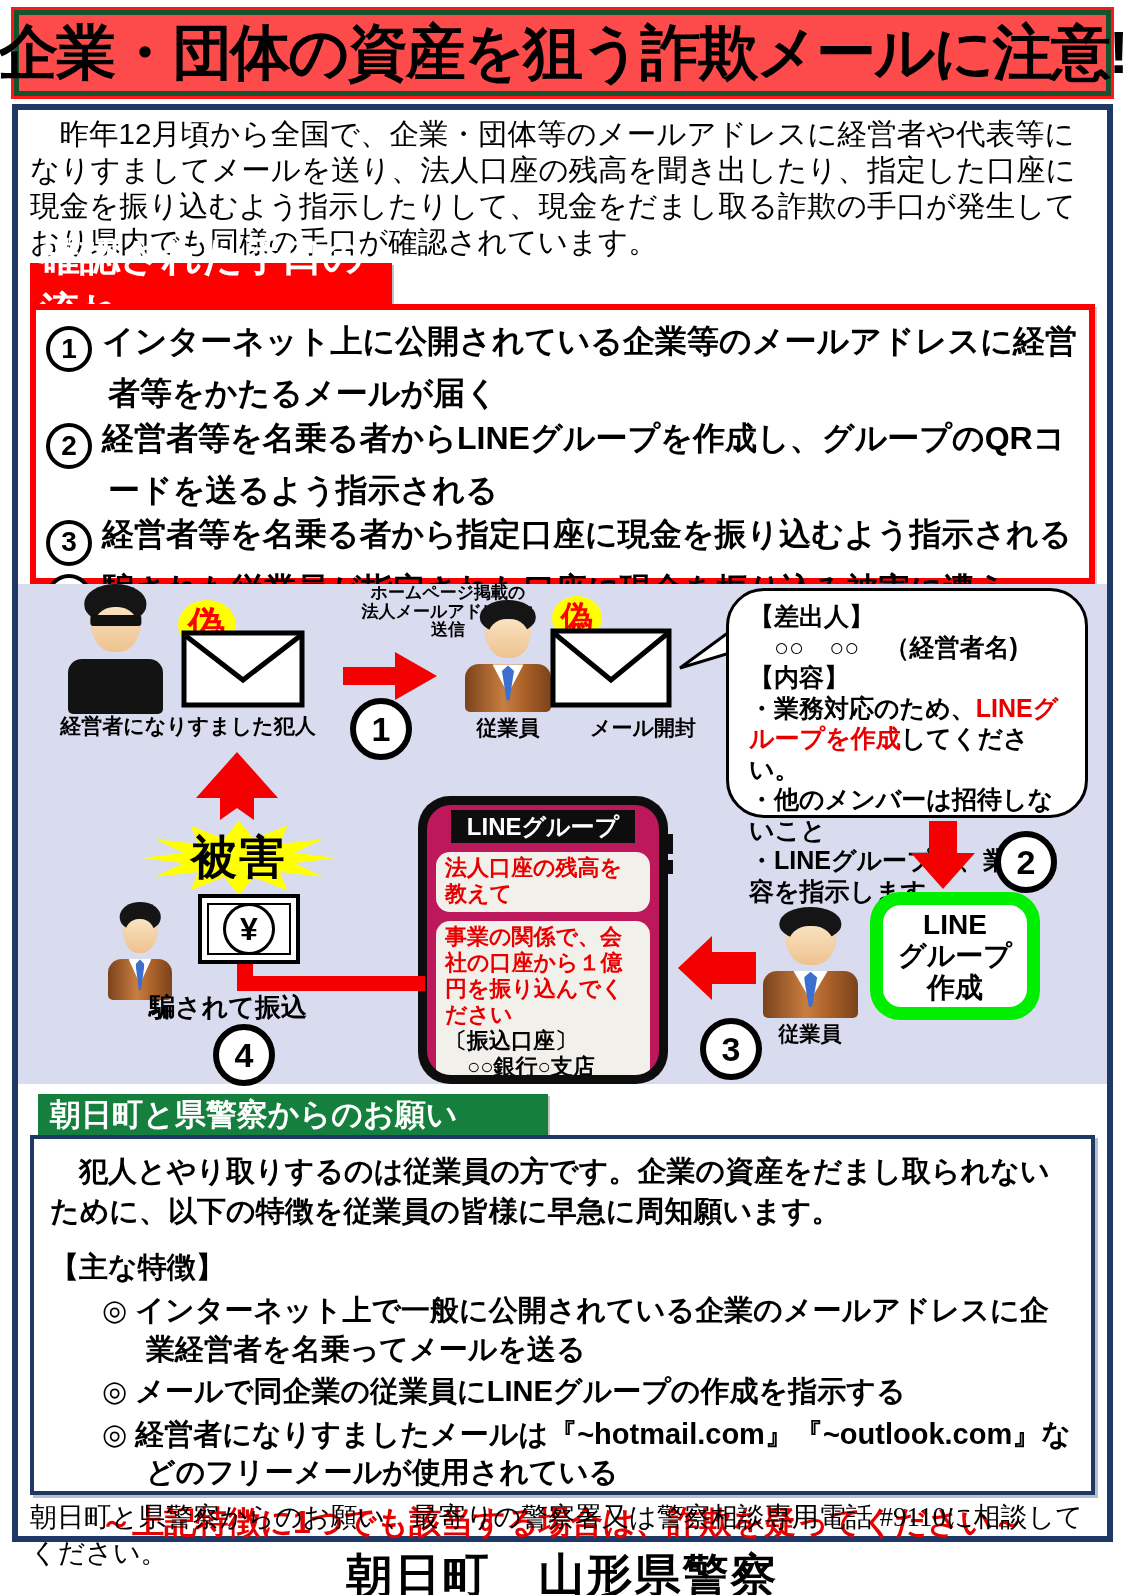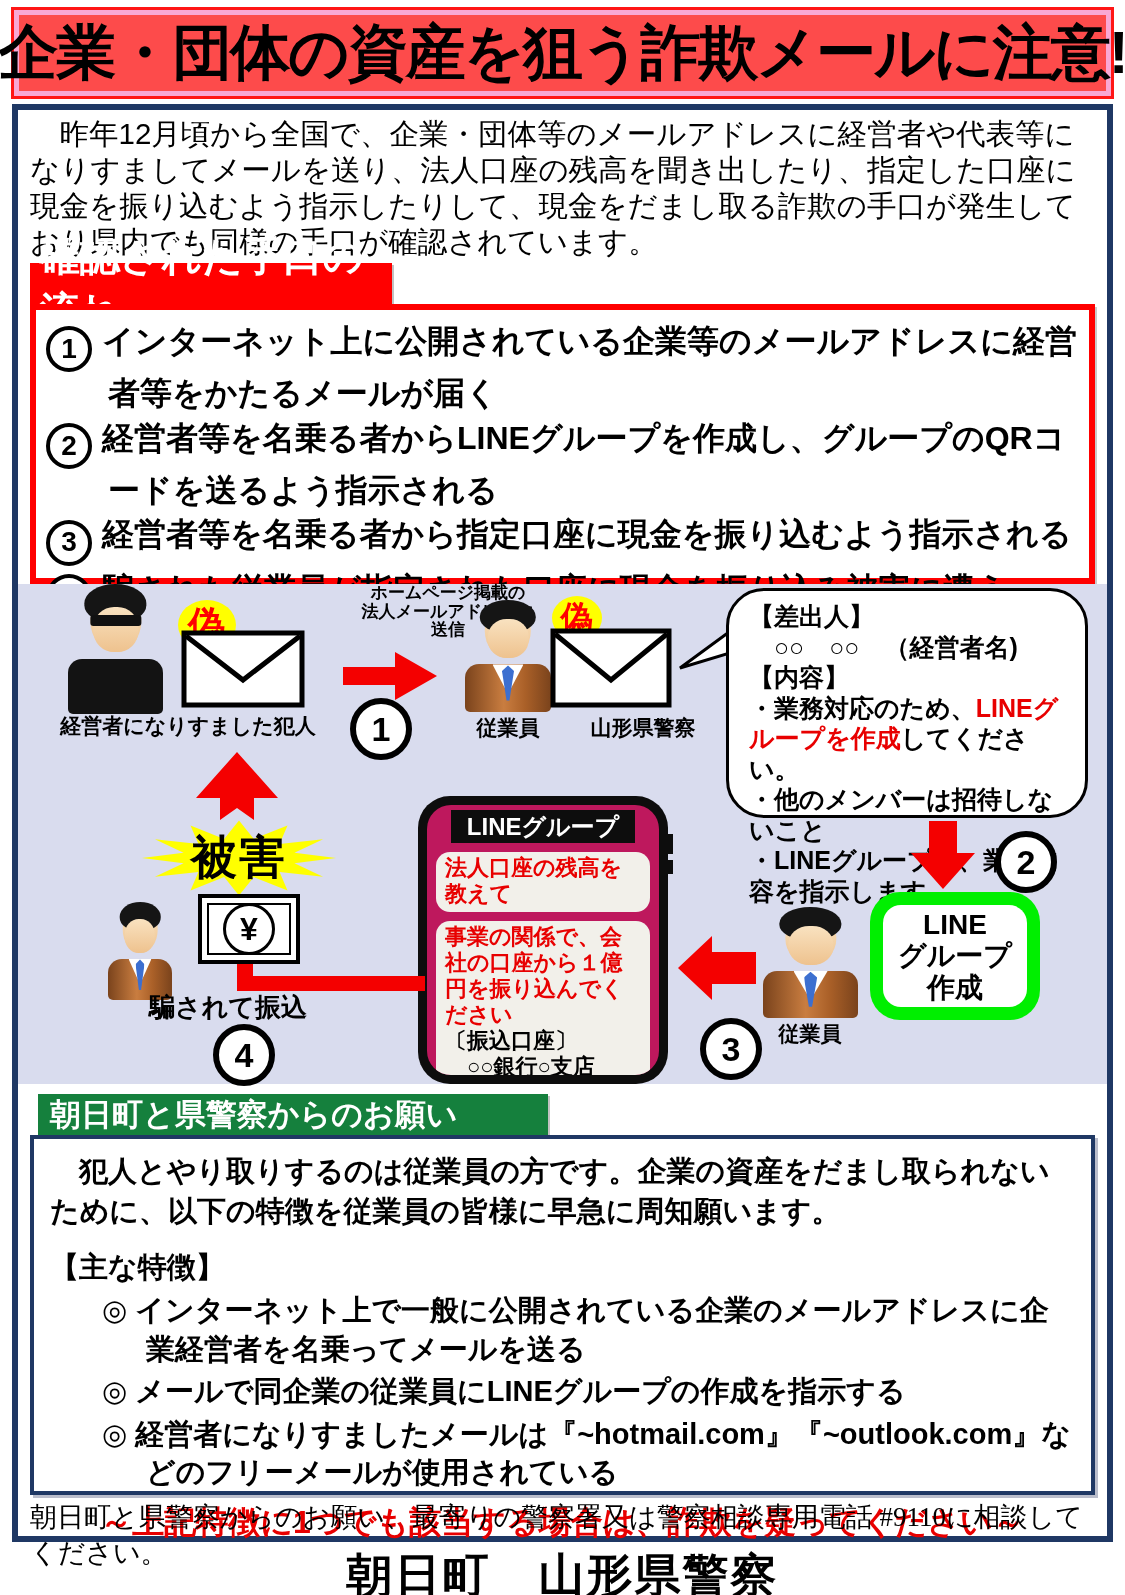--- a/index.html
+++ b/index.html
@@ -4,21 +4,21 @@
 <style>
   html,body{margin:0;padding:0;}
   body{
     width:1125px;height:1595px;position:relative;background:#ffffff;
     font-family:"Liberation Sans","DejaVu Sans",sans-serif;color:#000;
     overflow:hidden;
   }
   
   .title-banner{
     position:absolute;left:14px;top:10px;width:1097px;height:86px;
-    background:#fd4b4b;border:5px solid #f9a8d4;box-shadow:0 0 0 3px #ff1616;
+    background:#fd4b4b;border:5px solid #14532d;box-shadow:0 0 0 3px #ff1616;
     box-sizing:border-box;display:flex;align-items:center;justify-content:center;
   }
   .title-banner h1{
     margin:0;font-size:60px;font-weight:900;letter-spacing:-2px;color:#000;white-space:nowrap;
   }
   
   .outer-frame{
     position:absolute;left:12px;top:104px;width:1101px;height:1438px;
     border:6px solid #1f3864;background:#fff;box-sizing:border-box;
   }
@@ -229,21 +229,21 @@
         <div class="p-collar"></div>
         <div class="p-tie"></div>
       </div>
     </div>
     <div class="d-label" style="left:430px;top:130px;width:120px;">従業員</div>
     <div class="fake-badge" style="left:534px;top:12px;width:50px;height:44px;font-size:33px;">偽</div>
     <svg style="position:absolute;left:532px;top:44px;" width="122" height="80" viewBox="0 0 122 80">
       <rect x="3" y="3" width="116" height="74" fill="#fff" stroke="#000" stroke-width="5"></rect>
       <path d="M5 6 L61 52 L117 6" fill="none" stroke="#000" stroke-width="5"></path>
     </svg>
-    <div class="d-label" style="left:540px;top:130px;width:170px;">山形県警察</div>
+    <div class="d-label" style="left:540px;top:130px;width:170px;">メール開封</div>
 
     <svg class="speech-tail" style="position:absolute;left:660px;top:36px;" width="64" height="56" viewBox="0 0 64 56">
       <polygon points="62,4 2,48 62,30" fill="#fff" stroke="#000" stroke-width="3"></polygon>
     </svg>
     <div class="speech">
       <div>【差出人】</div>
       <div>　○○　○○　（経営者名)</div>
       <div>【内容】</div>
       <div><span>・業務対応のため、</span><span class="red">LINEグループを作成</span><span>してください。</span></div>
       <div>・他のメンバーは招待しないこと</div>

